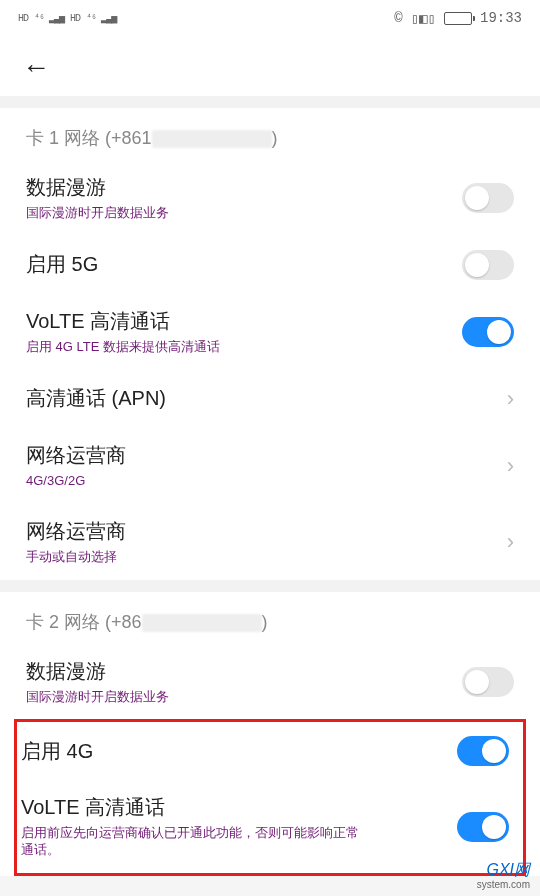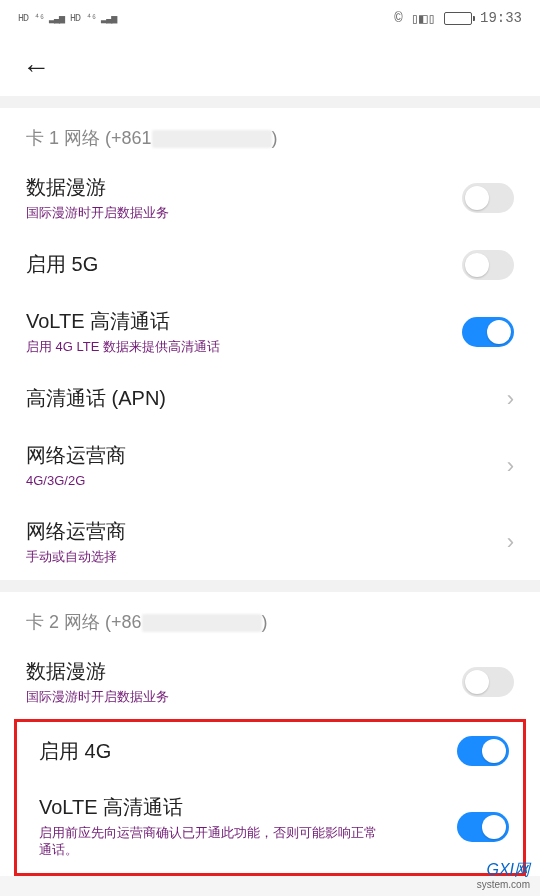--- a/index.html
+++ b/index.html
@@ -66,21 +66,21 @@
   }
   .toggle.off { background: #e6e6e6; }
   .toggle.off .toggle-knob { left: 3px; }
   .toggle.on { background: #1a8cff; }
   .toggle.on .toggle-knob { right: 3px; }
   .chevron { color: #bbb; font-size: 22px; flex-shrink: 0; }
   .highlight-box {
     border: 3px solid #e61e1e;
     margin: 0 14px;
   }
-  .highlight-box .row { padding-left: 22px; padding-right: 14px; }
+  .highlight-box .row { padding-left: 4px; padding-right: 14px; }
   .blur {
     display: inline-block; width: 120px; height: 18px;
     background: #eee; border-radius: 2px; vertical-align: middle;
     filter: blur(1px);
   }
   .watermark {
     position: absolute; right: 10px; bottom: 6px;
     font-size: 16px; color: #0066cc; font-style: italic;
     display: flex; flex-direction: column; align-items: flex-end; line-height: 1.1; margin-top: 12px;
   }

